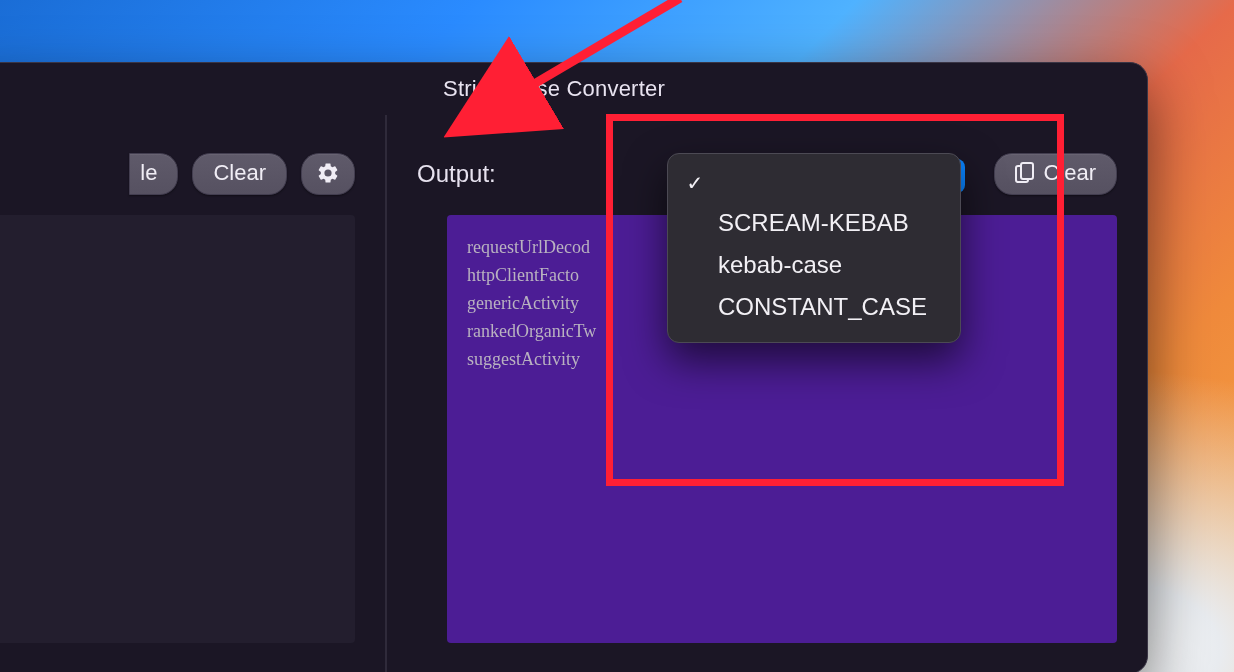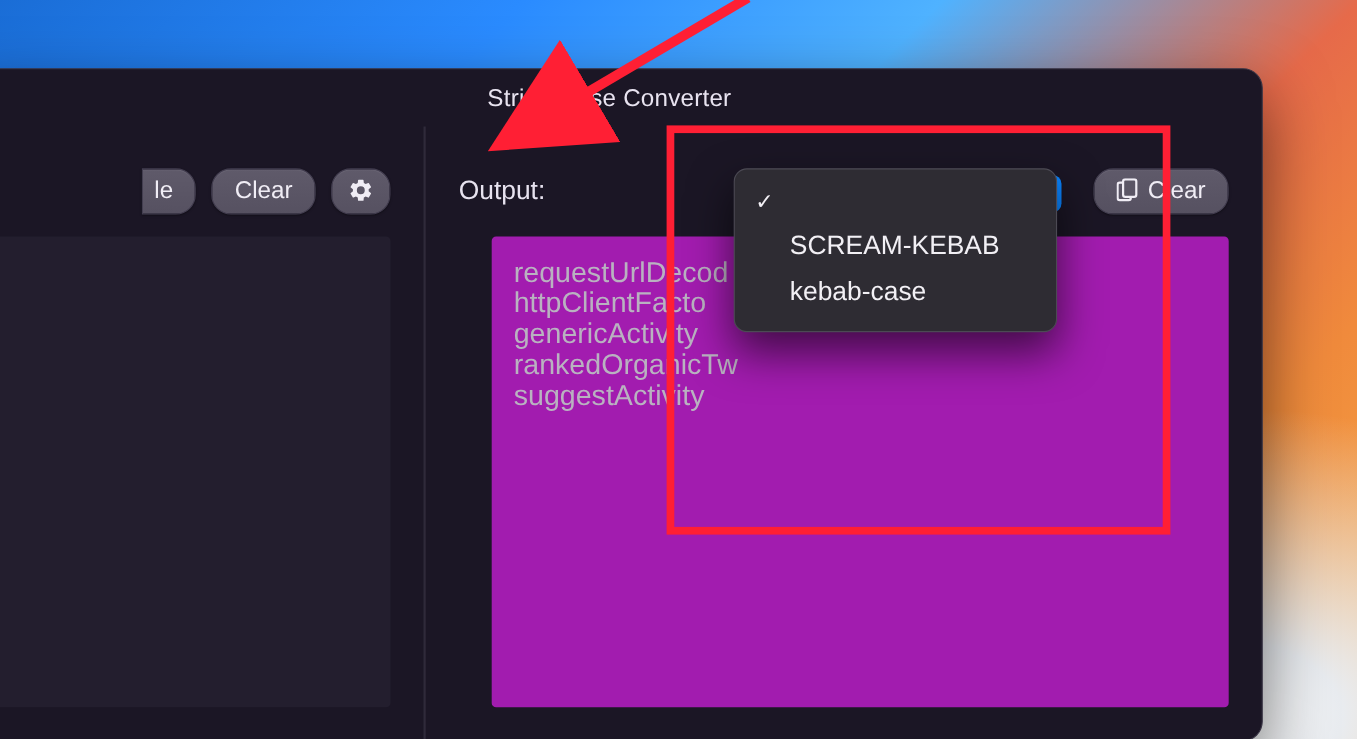--- a/index.html
+++ b/index.html
@@ -94,25 +94,25 @@
     color: #e7e2ef;
     font-size: 24px;
     font-weight: 400;
   }
   .output-area {
     position: absolute;
     top: 100px;
     left: 60px;
     right: 30px;
     bottom: 30px;
-    background: #a21caf;
+    background: #4c1d95;
     border-radius: 4px;
     color: #b9b2c0;
-    font-family: Liberation Sans, sans-serif;
-    font-size: 26px;
+    font-family: Liberation Serif, serif;
+    font-size: 18px;
     line-height: 28px;
     padding: 18px 20px;
     white-space: pre;
     overflow: hidden;
   }
   .input-area {
     position: absolute;
     top: 100px;
     left: 0;
     right: 30px;
@@ -248,20 +248,24 @@
           <span class="check">✓</span>
         </div>
         <div class="dropdown-item">
           <span class="check"></span>
           <span>SCREAM-KEBAB</span>
         </div>
         <div class="dropdown-item">
           <span class="check"></span>
           <span>kebab-case</span>
         </div>
+        <div class="dropdown-item">
+          <span class="check"></span>
+          <span>CONSTANT_CASE</span>
+        </div>
       </div>
 
     </div>
   </div>
 </div>
 
 <div class="annotation-box"></div>
 <svg class="annotation-arrow" width="260" height="150" viewBox="0 0 260 150">
   <defs>
     <marker id="ah" markerWidth="12" markerHeight="12" refX="6" refY="6" orient="auto">

